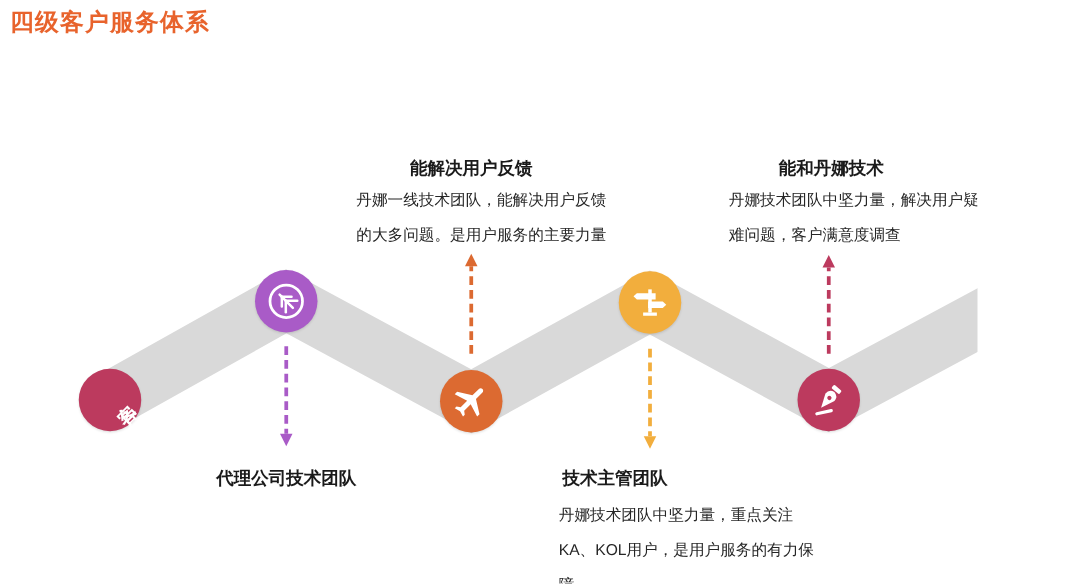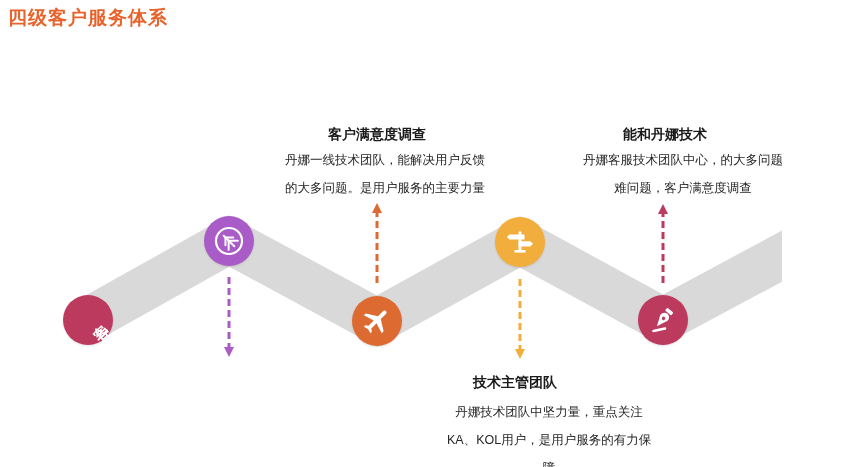--- a/index.html
+++ b/index.html
@@ -26,21 +26,21 @@
     color:#ffffff;font-size:15px;font-weight:bold;line-height:1;
     writing-mode:vertical-rl;text-orientation:upright;letter-spacing:3px;
     transform:rotate(-45deg);
   }
   .team-title{
     position:absolute;transform:translateX(-50%);white-space:nowrap;
     font-size:14px;font-weight:bold;color:#1a1a1a;
   }
   .team-desc{
     position:absolute;white-space:pre;
-    font-size:12.5px;line-height:28px;color:#262626;text-align:center;
+    font-size:12.5px;line-height:28px;color:#262626;
   }
   .icon-svg{display:block;}
 </style>
 </head>
 <body>
 
 <div class="stage">
 
   <div class="title">四级客户服务体系</div>
 
@@ -113,27 +113,28 @@
         <circle cx="15" cy="13.2" r="1.7" fill="#BC3A5E"></circle>
       </g>
       <line x1="5.5" y1="26" x2="17" y2="23.5" stroke="#ffffff" stroke-width="2.6" stroke-linecap="round"></line>
     </svg>
   </div>
 
   <div class="node node-lpurple" style="left:787px;top:215px;">
     <div class="vlabel">满意</div>
   </div>
 
-  <div class="team-title" style="left:377px;top:126px;">客户满意度调查</div>
+  <div class="team-title" style="left:377px;top:126px;">能解决用户反馈</div>
   <div class="team-desc" style="left:285px;top:146px;">丹娜一线技术团队，能解决用户反馈
 的大多问题。是用户服务的主要力量</div>
 
   <div class="team-title" style="left:665px;top:126px;">能和丹娜技术</div>
-  <div class="team-desc" style="left:583px;top:146px;">丹娜客服技术团队中心，的大多问题
+  <div class="team-desc" style="left:583px;top:146px;">丹娜技术团队中坚力量，解决用户疑
 难问题，客户满意度调查</div>
 
+  <div class="team-title" style="left:229px;top:374px;">代理公司技术团队</div>
 
-  <div class="team-title" style="left:515px;top:374px;">技术主管团队</div>
+  <div class="team-title" style="left:492px;top:374px;">技术主管团队</div>
   <div class="team-desc" style="left:447px;top:398px;">丹娜技术团队中坚力量，重点关注
 KA、KOL用户，是用户服务的有力保
 障</div>
 
 </div>
 
 </body></html>

